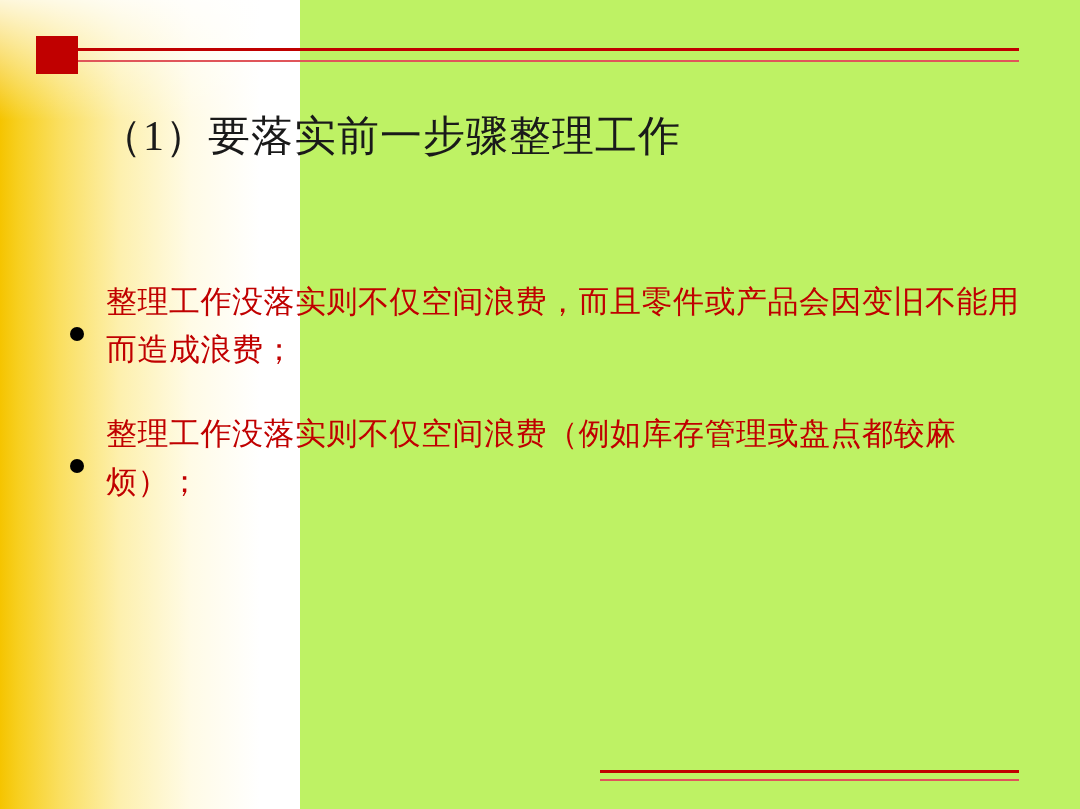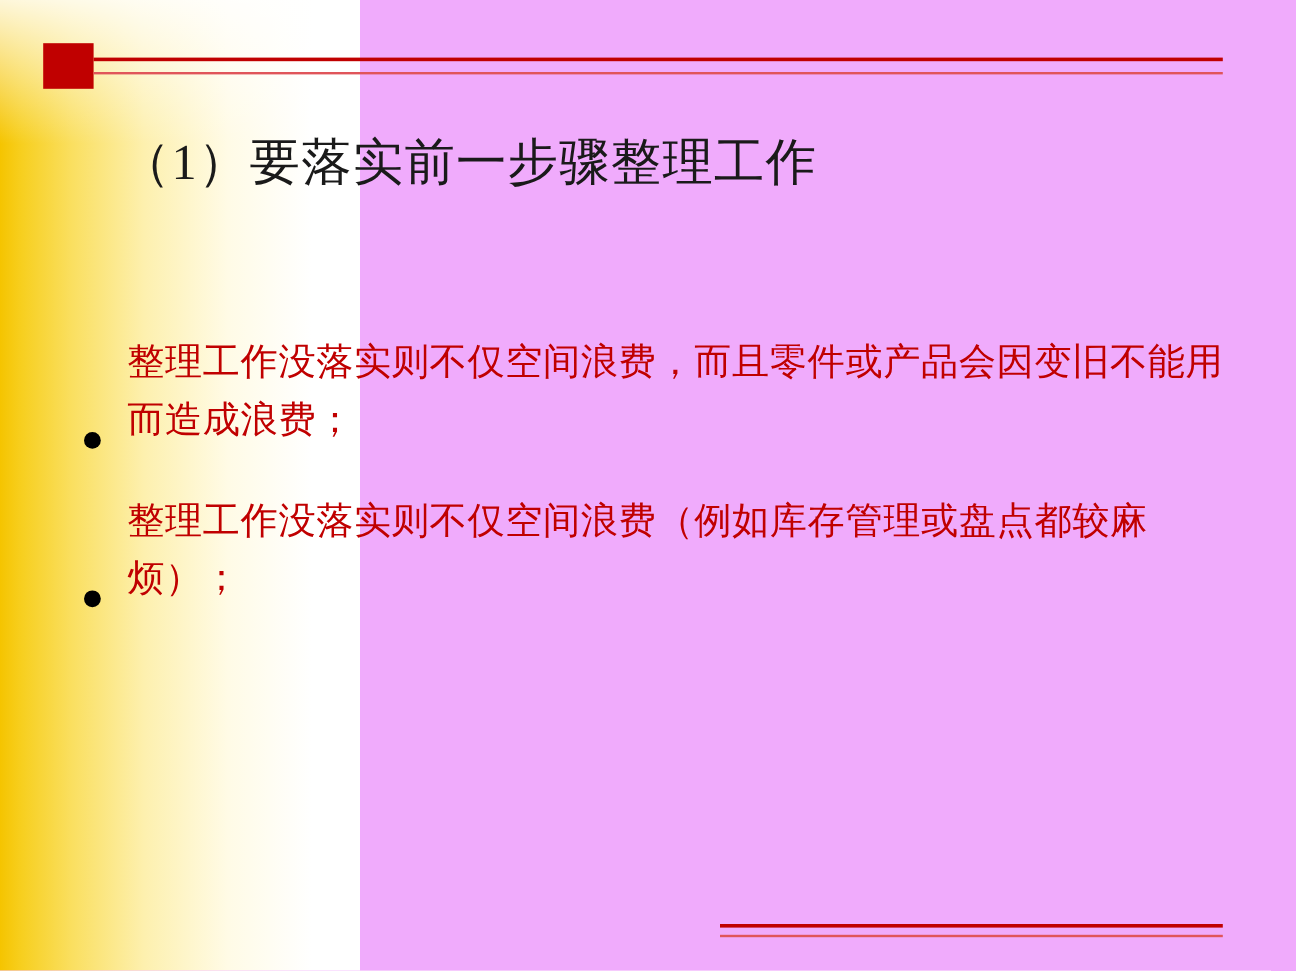--- a/index.html
+++ b/index.html
@@ -5,21 +5,21 @@
   html, body {
     margin: 0;
     padding: 0;
     background: #ffffff;
   }
   .slide {
     position: relative;
     width: 1080px;
     height: 809px;
     overflow: hidden;
-    background: #f0abfc;
+    background: #bef264;
     font-family: "Liberation Serif", "DejaVu Serif", serif;
   }
   
   .left-band {
     position: absolute;
     left: 0;
     top: 0;
     width: 300px;
     height: 809px;
     background: linear-gradient(to right,
@@ -80,21 +80,21 @@
   }
   
   .bullets {
     position: absolute;
     left: 70px;
     top: 278px;
     width: 960px;
   }
   .bullet-item {
     display: flex;
-    align-items: flex-end;
+    align-items: center;
     margin-bottom: 36px;
   }
   .bullet-marker {
     flex: 0 0 auto;
     width: 14px;
     height: 14px;
     border-radius: 50%;
     background: #000000;
     margin-top: 16px;
     margin-right: 22px;

